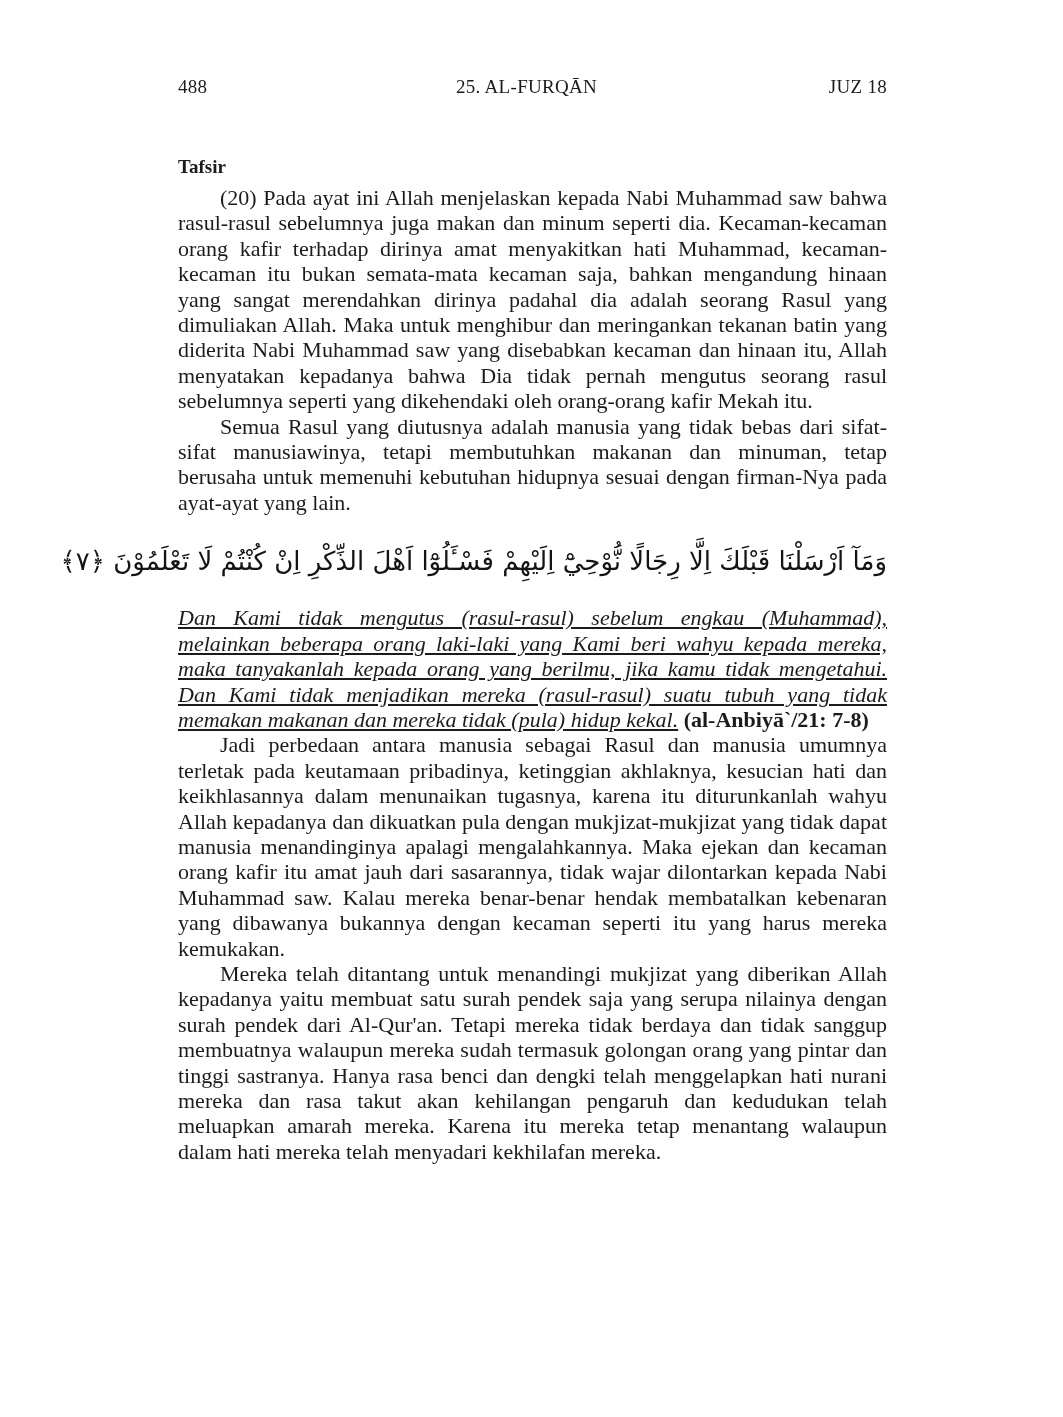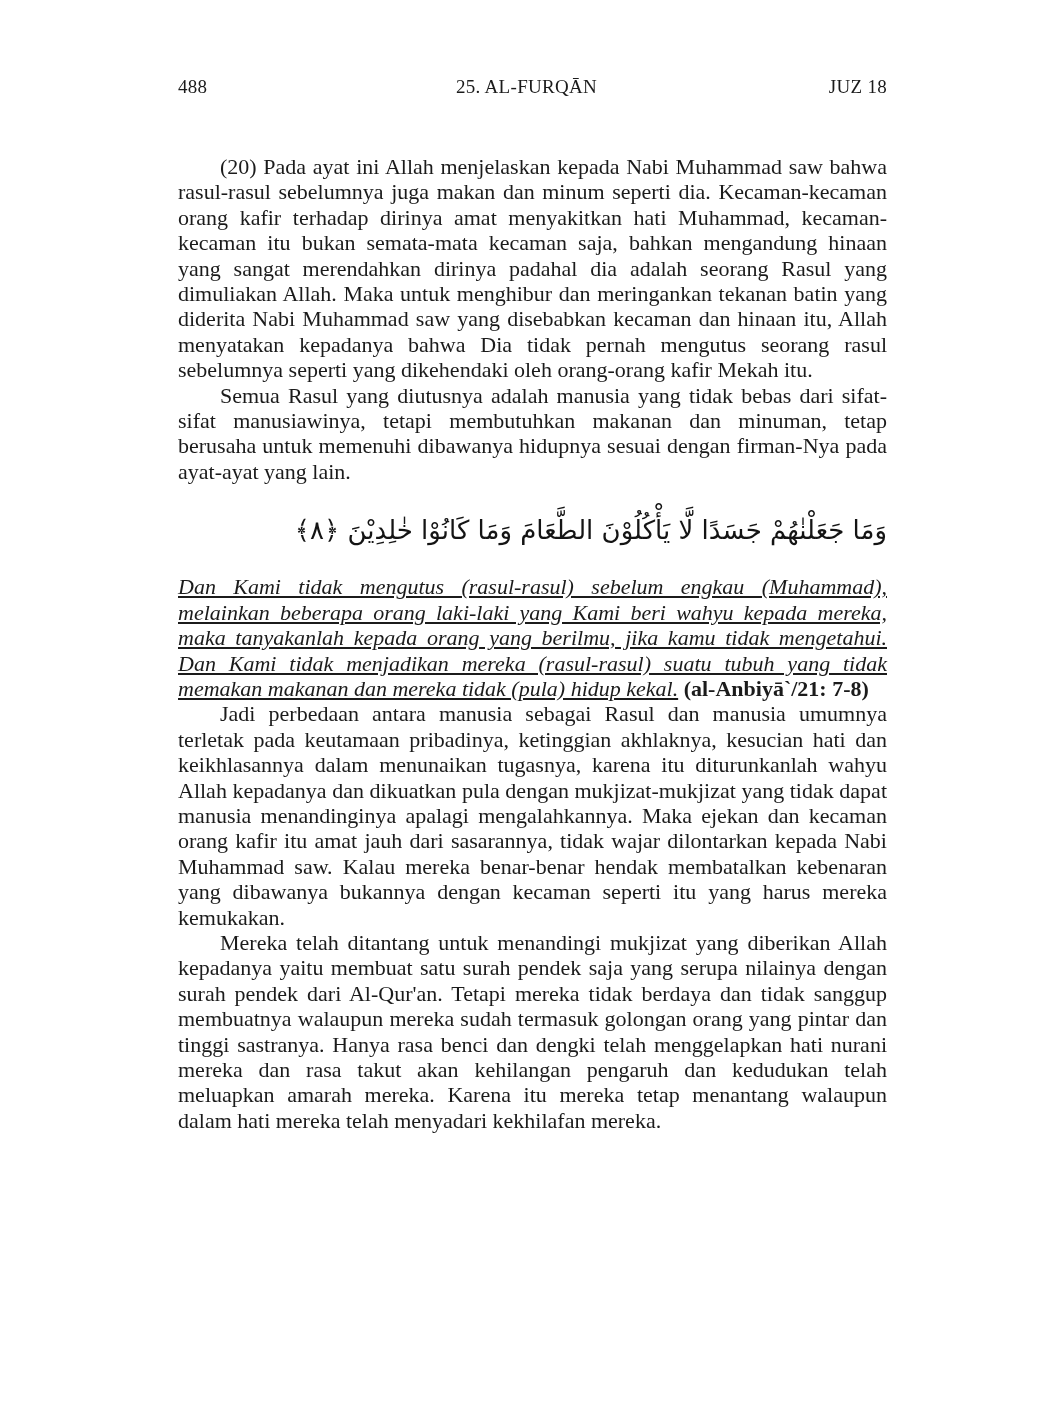--- a/index.html
+++ b/index.html
@@ -81,27 +81,28 @@
 
 <div class="page">
 
   <div class="header">
     <span class="center">25. AL-FURQĀN</span>
     <span>488</span>
     <span>JUZ 18</span>
   </div>
 
   <div class="body">
+    <h2 class="heading">Tafsir</h2>
 
     <p class="para indent">(20) Pada ayat ini Allah menjelaskan kepada Nabi Muhammad saw bahwa rasul-rasul sebelumnya juga makan dan minum seperti dia. Kecaman-kecaman orang kafir terhadap dirinya amat menyakitkan hati Muhammad, kecaman-kecaman itu bukan semata-mata kecaman saja, bahkan mengandung hinaan yang sangat merendahkan dirinya padahal dia adalah seorang Rasul yang dimuliakan Allah. Maka untuk menghibur dan meringankan tekanan batin yang diderita Nabi Muhammad saw yang disebabkan kecaman dan hinaan itu, Allah menyatakan kepadanya bahwa Dia tidak pernah mengutus seorang rasul sebelumnya seperti yang dikehendaki oleh orang-orang kafir Mekah itu.</p>
 
-    <p class="para indent">Semua Rasul yang diutusnya adalah manusia yang tidak bebas dari sifat-sifat manusiawinya, tetapi membutuhkan makanan dan minuman, tetap berusaha untuk memenuhi dibawanya hidupnya sesuai dengan firman-Nya pada ayat-ayat yang lain.</p>
+    <p class="para indent">Semua Rasul yang diutusnya adalah manusia yang tidak bebas dari sifat-sifat manusiawinya, tetapi membutuhkan makanan dan minuman, tetap berusaha untuk memenuhi kebutuhan hidupnya sesuai dengan firman-Nya pada ayat-ayat yang lain.</p>
 
     <div class="arabic">
-      <div class="arabic-line">وَمَا جَعَلْنٰهُمْ جَسَدًا لَّا يَأْكُلُوْنَ الطَّعَامَ وَمَا كَانُوْا خٰلِدِيْنَ ﴿٨﴾</div>
+      <div class="arabic-line">وَمَآ اَرْسَلْنَا قَبْلَكَ اِلَّا رِجَالًا نُّوْحِيْٓ اِلَيْهِمْ فَسْـَٔلُوْٓا اَهْلَ الذِّكْرِ اِنْ كُنْتُمْ لَا تَعْلَمُوْنَ ﴿٧﴾</div>
     </div>
 
     <p class="para translation"><em>Dan Kami tidak mengutus (rasul-rasul) sebelum engkau (Muhammad), melainkan beberapa orang laki-laki yang Kami beri wahyu kepada mereka, maka tanyakanlah kepada orang yang berilmu, jika kamu tidak mengetahui. Dan Kami tidak menjadikan mereka (rasul-rasul) suatu tubuh yang tidak memakan makanan dan mereka tidak (pula) hidup kekal.</em> <span class="ref">(al-Anbiyā`/21: 7-8)</span></p>
 
     <p class="para indent">Jadi perbedaan antara manusia sebagai Rasul dan manusia umumnya terletak pada keutamaan pribadinya, ketinggian akhlaknya, kesucian hati dan keikhlasannya dalam menunaikan tugasnya, karena itu diturunkanlah wahyu Allah kepadanya dan dikuatkan pula dengan mukjizat-mukjizat yang tidak dapat manusia menandinginya apalagi mengalahkannya. Maka ejekan dan kecaman orang kafir itu amat jauh dari sasarannya, tidak wajar dilontarkan kepada Nabi Muhammad saw. Kalau mereka benar-benar hendak membatalkan kebenaran yang dibawanya bukannya dengan kecaman seperti itu yang harus mereka kemukakan.</p>
 
     <p class="para indent">Mereka telah ditantang untuk menandingi mukjizat yang diberikan Allah kepadanya yaitu membuat satu surah pendek saja yang serupa nilainya dengan surah pendek dari Al-Qur'an. Tetapi mereka tidak berdaya dan tidak sanggup membuatnya walaupun mereka sudah termasuk golongan orang yang pintar dan tinggi sastranya. Hanya rasa benci dan dengki telah menggelapkan hati nurani mereka dan rasa takut akan kehilangan pengaruh dan kedudukan telah meluapkan amarah mereka. Karena itu mereka tetap menantang walaupun dalam hati mereka telah menyadari kekhilafan mereka.</p>
   </div>
 
 </div>

